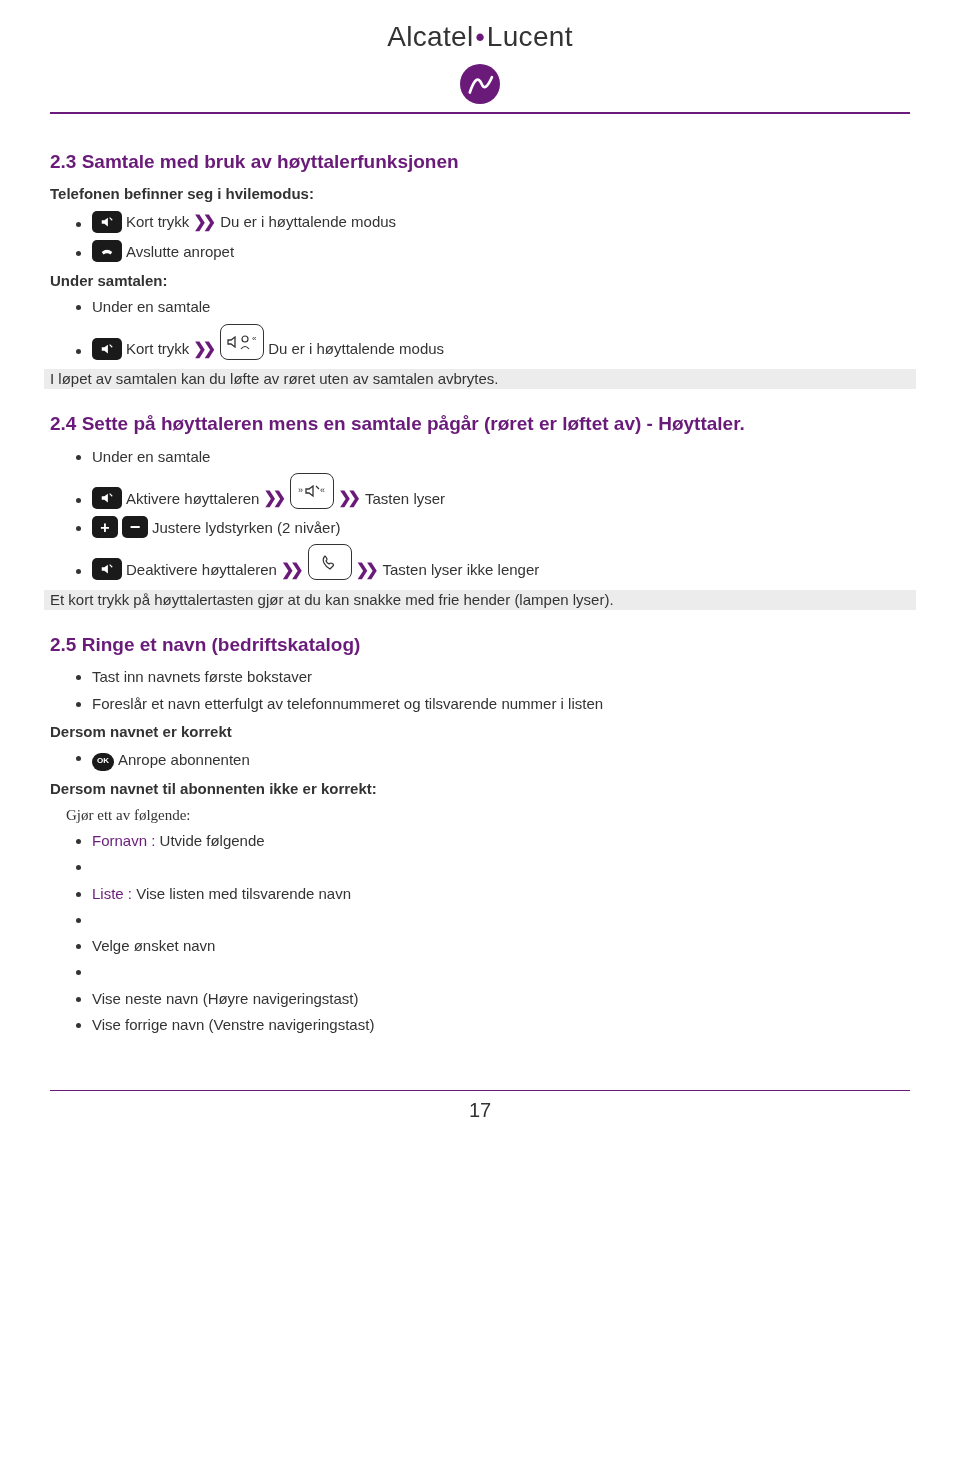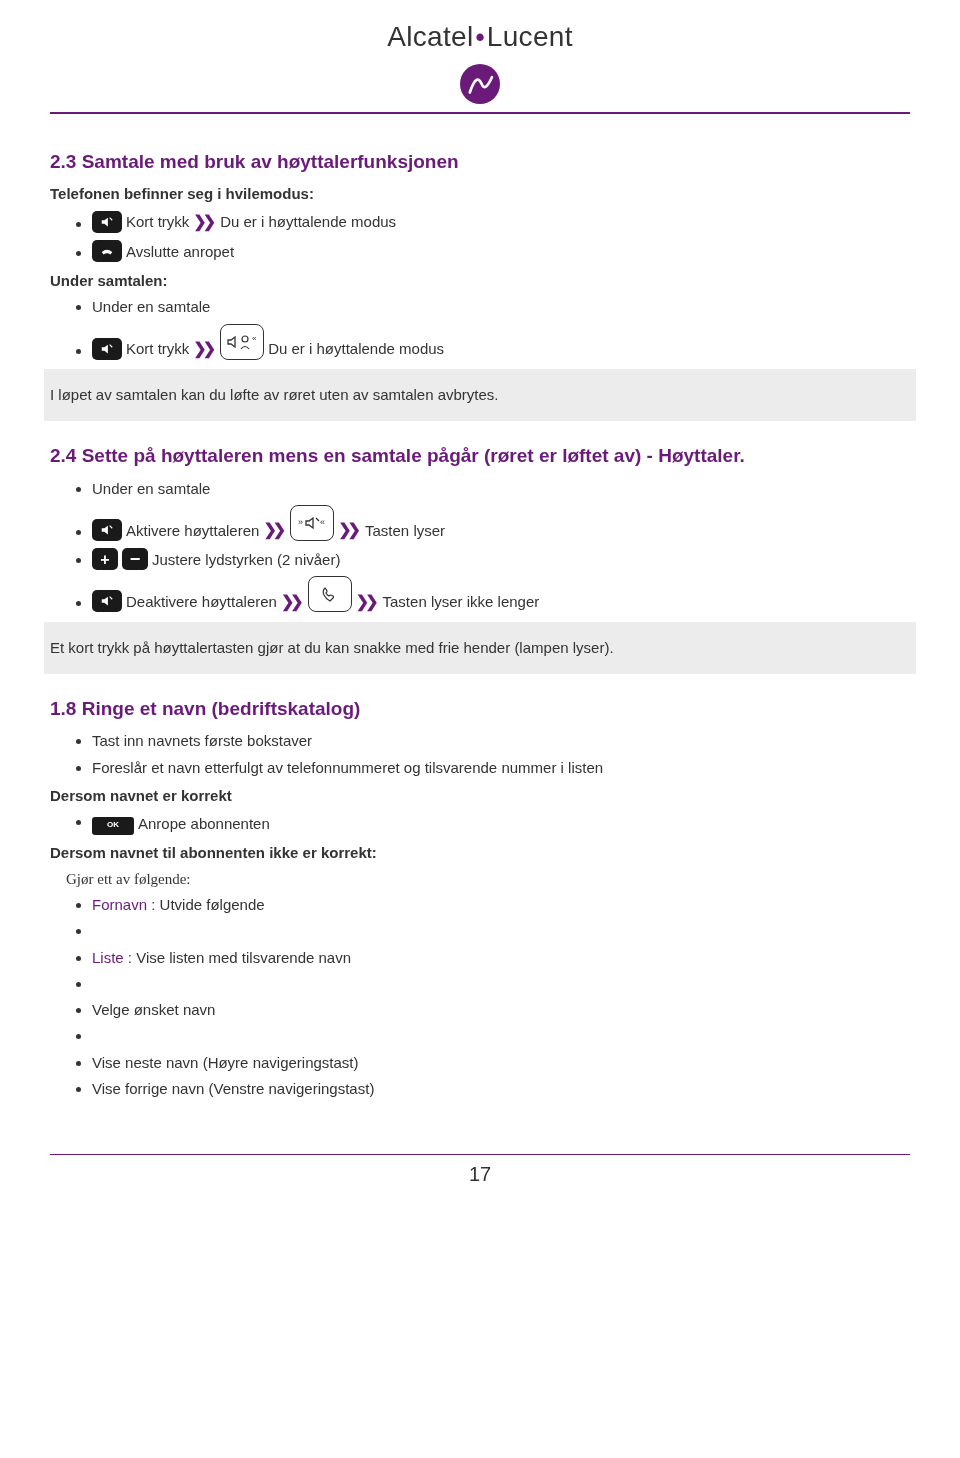--- a/index.html
+++ b/index.html
@@ -87,39 +87,39 @@
     border: 1.5px solid #333;
     border-radius: 8px;
     background: #fff;
     vertical-align: middle;
   }
   .lcd svg { width: 36px; height: 28px; }
   .okbtn {
     display: inline-flex;
     align-items: center;
     justify-content: center;
-    width: 42px; height: 18px;
-    border-radius: 3px;
+    width: 22px; height: 18px;
+    border-radius: 9px;
     background: #1a1a1a;
     color: #fff;
     font-size: 8px;
     font-weight: bold;
     vertical-align: middle;
   }
   .chev {
     display: inline-block;
     font-weight: bold;
     color: #6a1b7a;
     font-size: 16px;
     letter-spacing: -4px;
     padding-right: 4px;
   }
   .graybar {
     background: #ececec;
-    padding: 16px 6px;
+    padding: 0 6px;
     margin: 6px -6px 14px -6px;
   }
   .menulabel {
     color: #6a1b7a;
   }
   .footer-line {
     border-top: 1.5px solid #6a1b7a;
     margin-top: 55px;
     padding-top: 6px;
     text-align: center;
@@ -246,21 +246,21 @@
         </svg>
       </span>
       <span class="chev">❯❯</span>
       <span>Tasten lyser ikke lenger</span>
     </span>
   </li>
 </ul>
 
 <p class="graybar">Et kort trykk på høyttalertasten gjør at du kan snakke med frie hender (lampen lyser).</p>
 
-<h2 class="purple">1.8 Ringe et navn (bedriftskatalog)</h2>
+<h2 class="purple">2.5 Ringe et navn (bedriftskatalog)</h2>
 
 <ul class="bul">
   <li>Tast inn navnets første bokstaver</li>
   <li>Foreslår et navn etterfulgt av telefonnummeret og tilsvarende nummer i listen</li>
 </ul>
 
 <p class="subhead">Dersom navnet er korrekt</p>
 <ul class="bul">
   <li>
     <span class="row">

